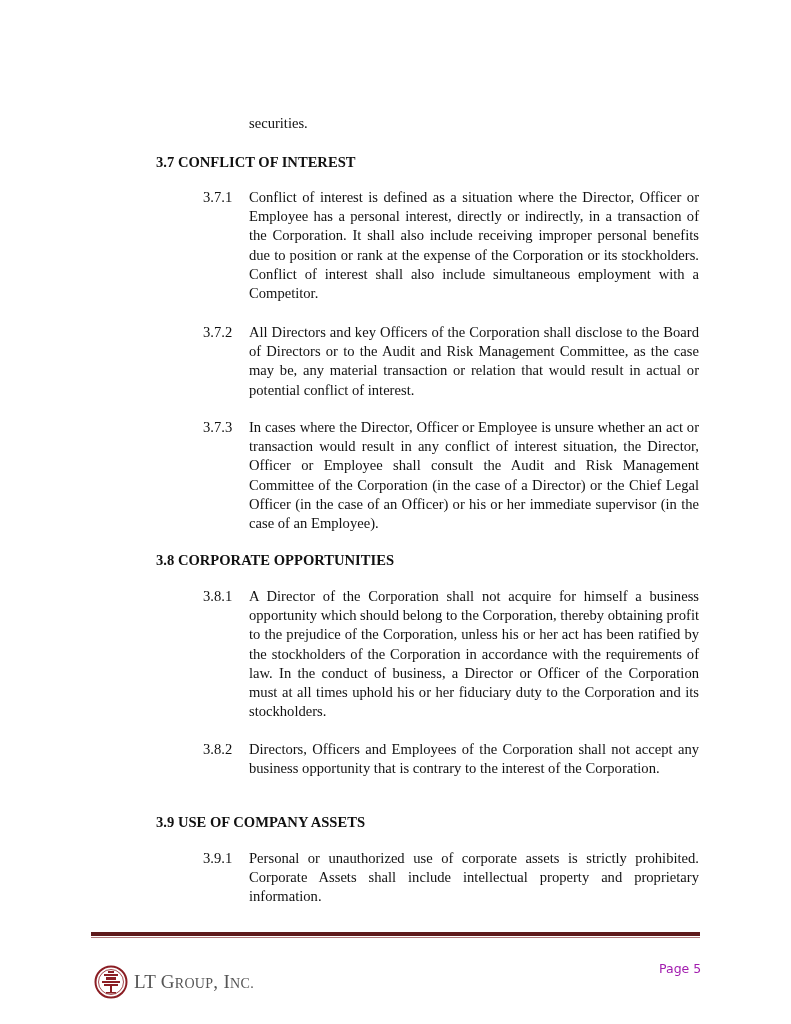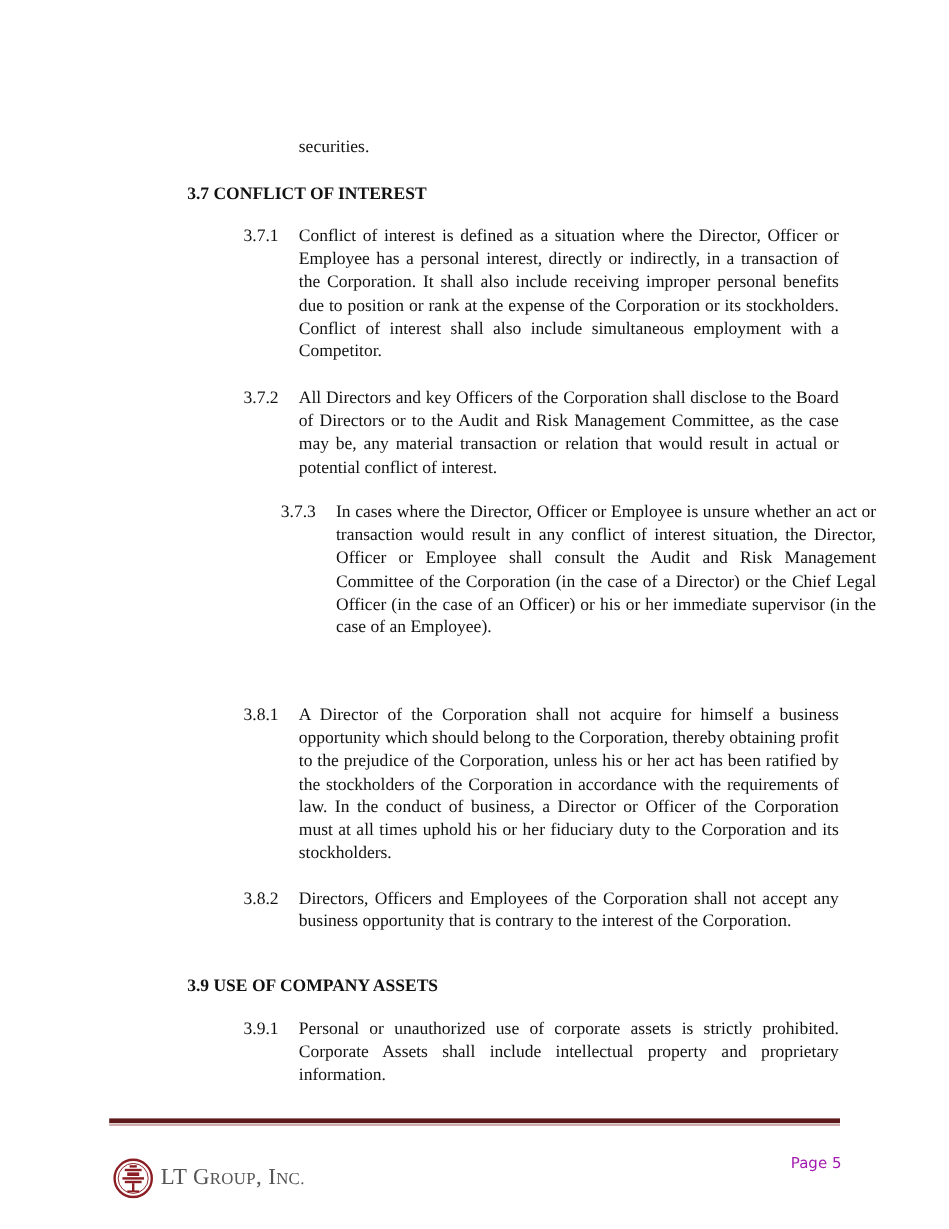--- a/index.html
+++ b/index.html
@@ -30,25 +30,26 @@
   <div class="item text" style="top:172px;">
     <span class="num">3.7.1</span>
     <div class="body">Conflict of interest is defined as a situation where the Director, Officer or Employee has a personal interest, directly or indirectly, in a transaction of the Corporation. It shall also include receiving improper personal benefits due to position or rank at the expense of the Corporation or its stockholders. Conflict of interest shall also include simultaneous employment with a Competitor.</div>
   </div>
 
   <div class="item text" style="top:307px;">
     <span class="num">3.7.2</span>
     <div class="body">All Directors and key Officers of the Corporation shall disclose to the Board of Directors or to the Audit and Risk Management Committee, as the case may be, any material transaction or relation that would result in actual or potential conflict of interest.</div>
   </div>
 
-  <div class="item text" style="top:402px;margin-left:31px;">
+  <div class="item text" style="top:402px;">
     <span class="num">3.7.3</span>
     <div class="body">In cases where the Director, Officer or Employee is unsure whether an act or transaction would result in any conflict of interest situation, the Director, Officer or Employee shall consult the Audit and Risk Management Committee of the Corporation (in the case of a Director) or the Chief Legal Officer (in the case of an Officer) or his or her immediate supervisor (in the case of an Employee).</div>
   </div>
 
+  <div class="heading text" style="top:535px;">3.8 CORPORATE OPPORTUNITIES</div>
 
   <div class="item text" style="top:571px;">
     <span class="num">3.8.1</span>
     <div class="body">A Director of the Corporation shall not acquire for himself a business opportunity which should belong to the Corporation, thereby obtaining profit to the prejudice of the Corporation, unless his or her act has been ratified by the stockholders of the Corporation in accordance with the requirements of law. In the conduct of business, a Director or Officer of the Corporation must at all times uphold his or her fiduciary duty to the Corporation and its stockholders.</div>
   </div>
 
   <div class="item text" style="top:724px;">
     <span class="num">3.8.2</span>
     <div class="body">Directors, Officers and Employees of the Corporation shall not accept any business opportunity that is contrary to the interest of the Corporation.</div>
   </div>

